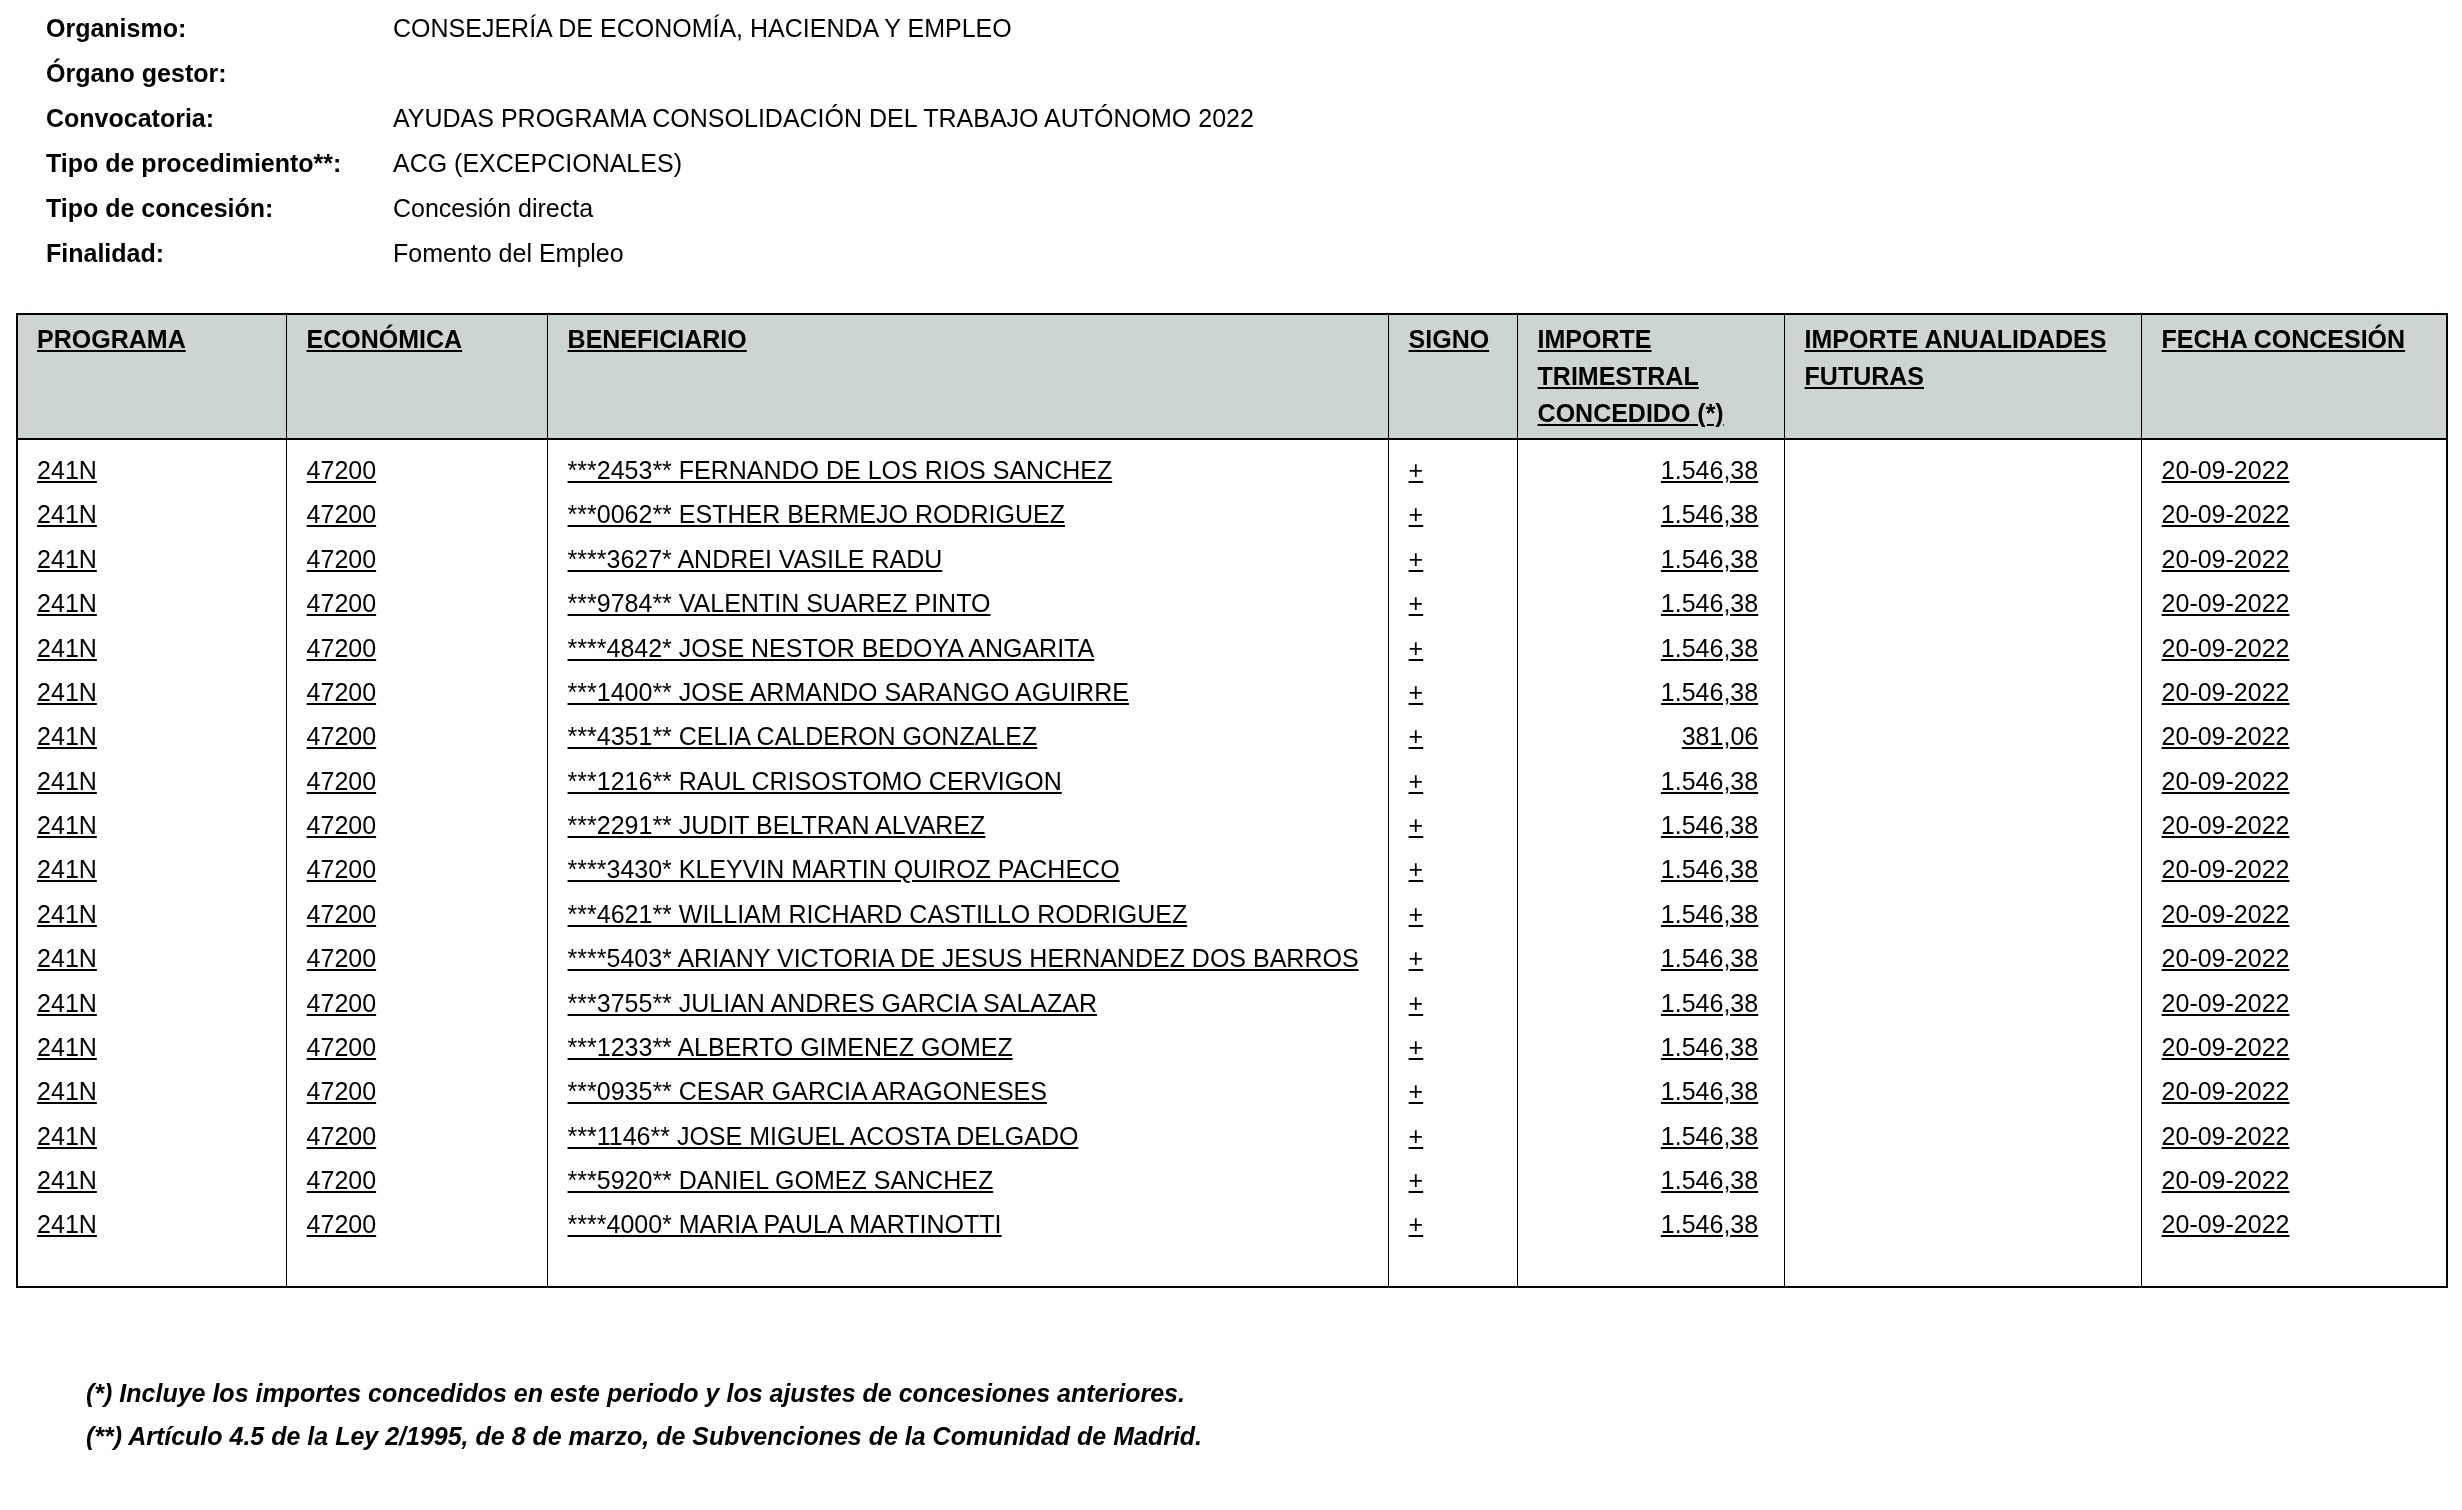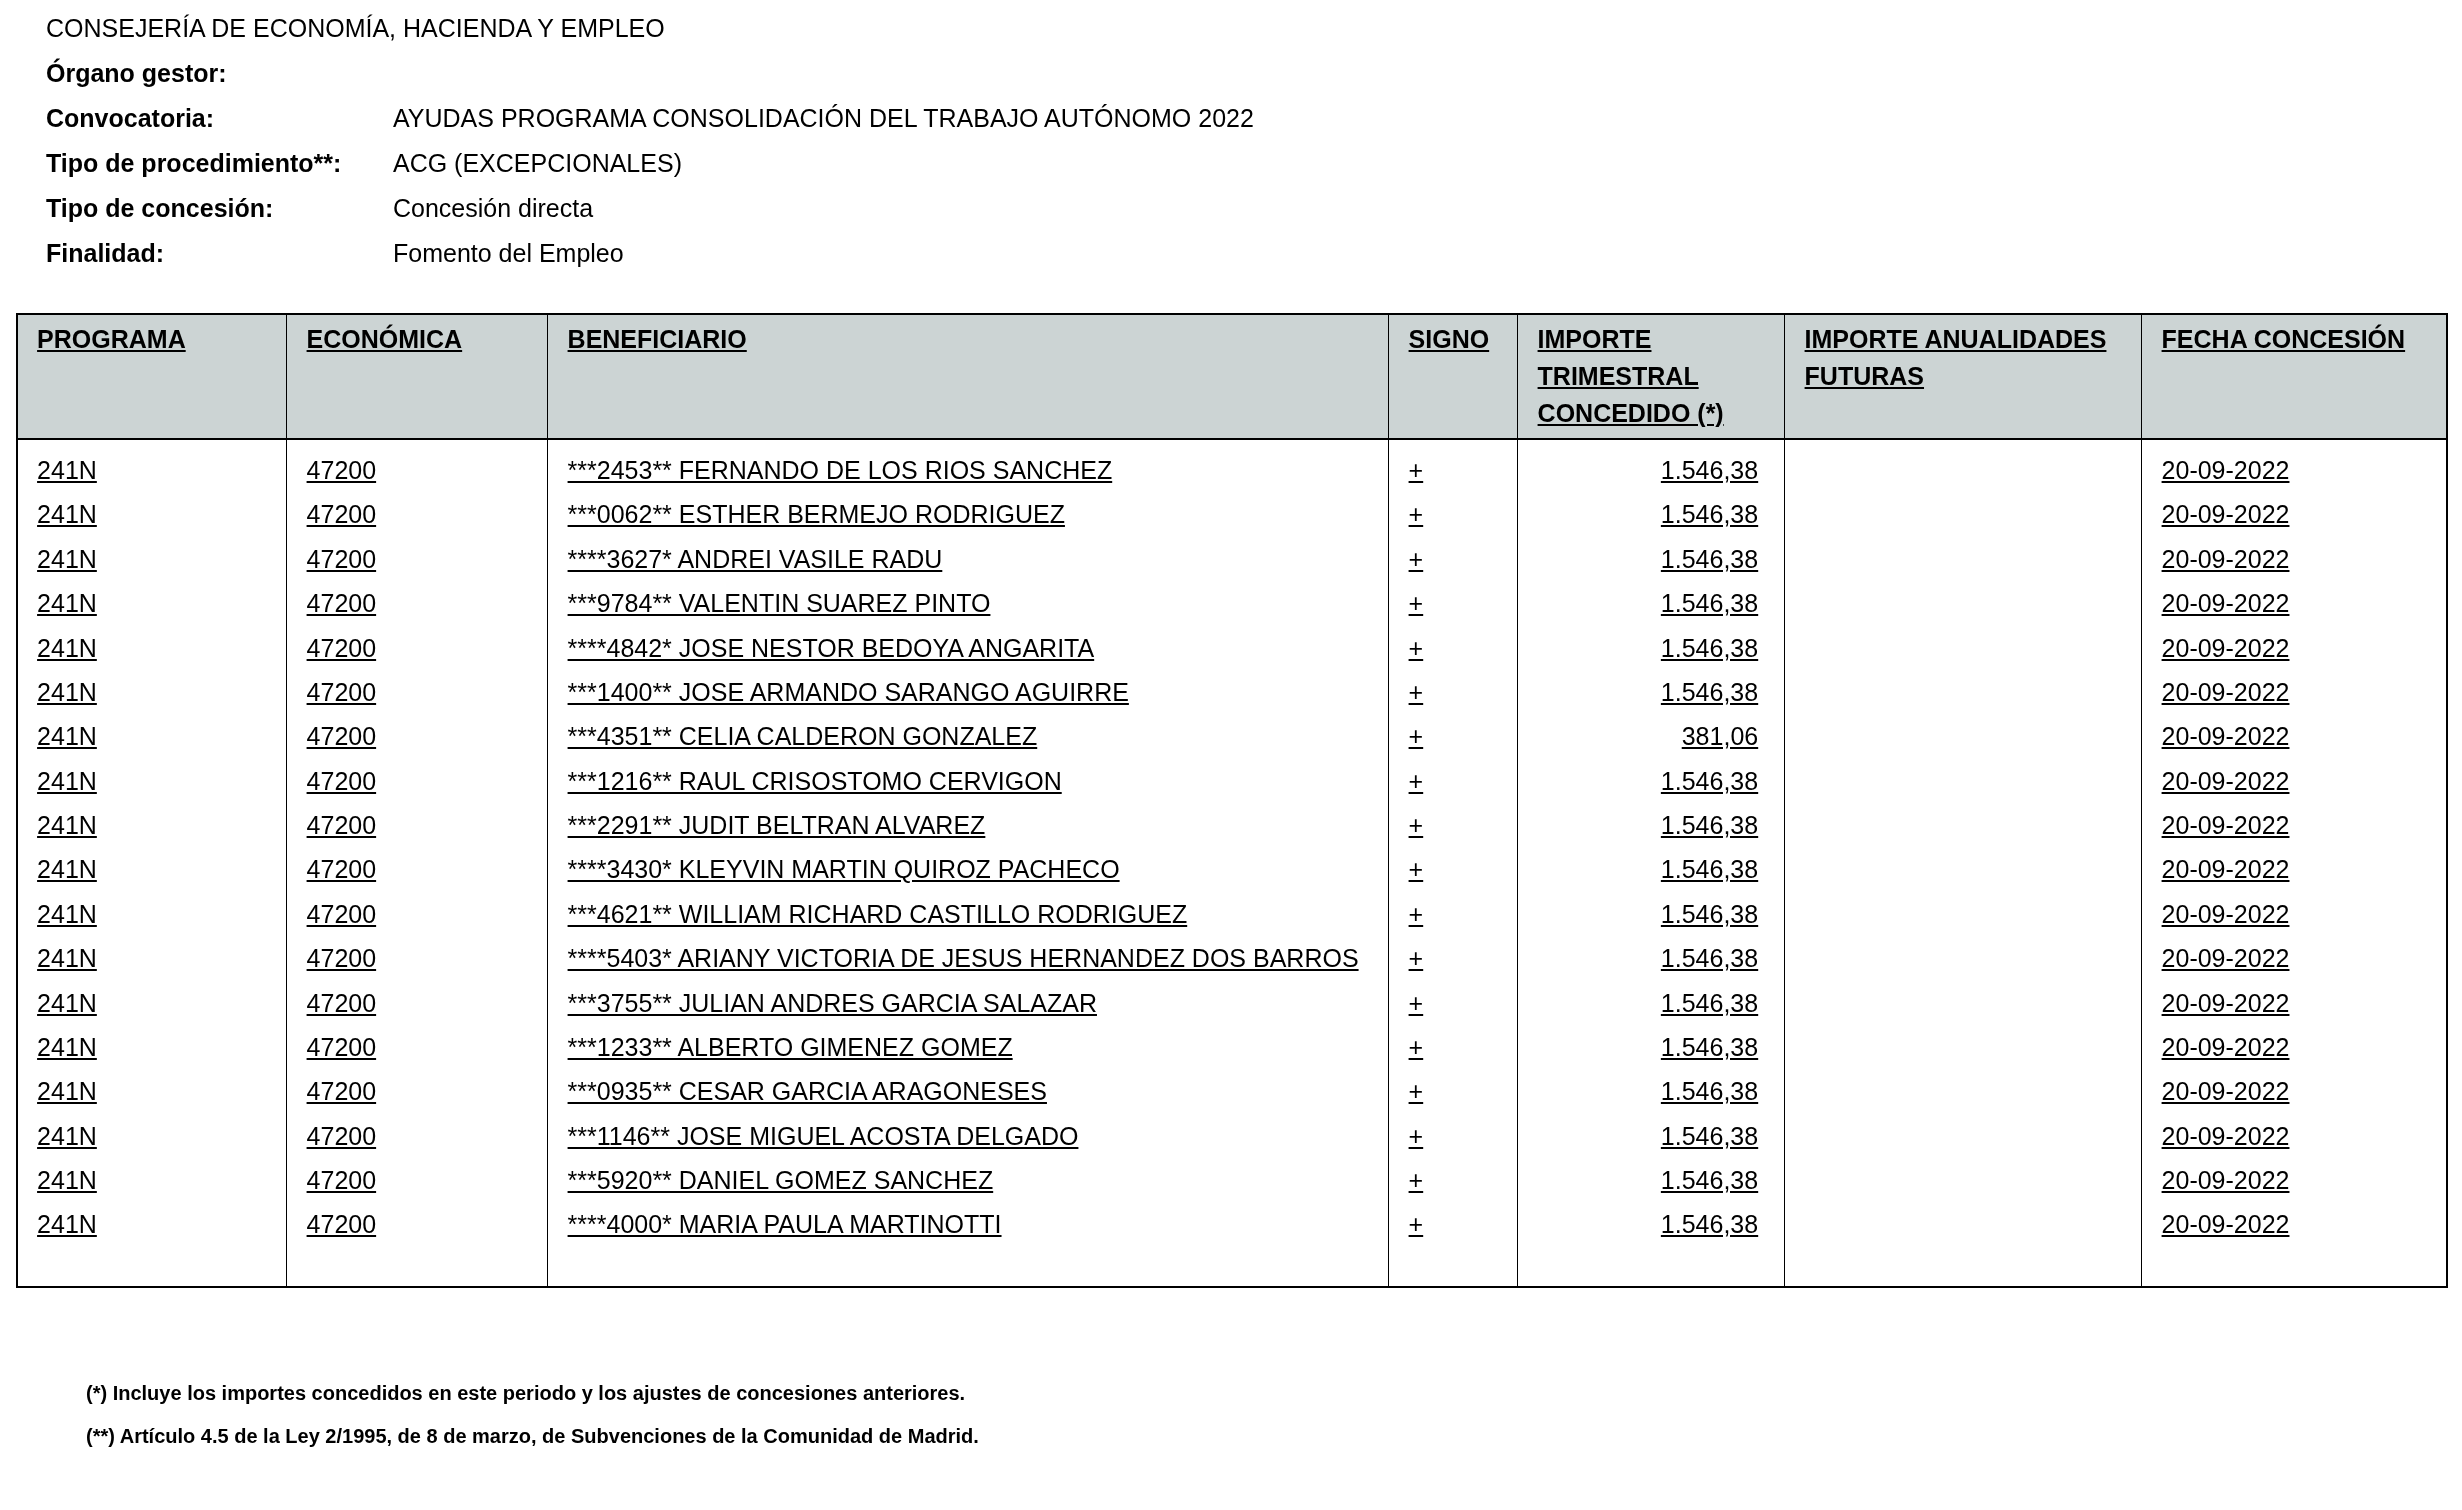--- a/index.html
+++ b/index.html
@@ -62,32 +62,34 @@
   }
   .grants-table td.num {
     text-align: right;
     padding-right: 26px;
   }
   .grants-table tbody tr:first-child td { padding-top: 12px; }
   .grants-table tbody tr:last-child td { padding-bottom: 43px; }
   
   .footnotes {
     margin: 84px 0 0 86px;
-    font-size: 20px;
+    font-size: 25px;
     font-weight: bold;
+    font-style: italic;
     line-height: 43px;
   }
 </style>
 </head>
 <body>
 
 <div class="page">
 
   <div class="meta">
       <div class="meta-row">
+      <div class="meta-label">Organismo:</div>
       <div class="meta-value">CONSEJERÍA DE ECONOMÍA, HACIENDA Y EMPLEO</div>
     </div>
       <div class="meta-row">
       <div class="meta-label">Órgano gestor:</div>
     </div>
       <div class="meta-row">
       <div class="meta-label">Convocatoria:</div>
       <div class="meta-value">AYUDAS PROGRAMA CONSOLIDACIÓN DEL TRABAJO AUTÓNOMO 2022</div>
     </div>
       <div class="meta-row">

